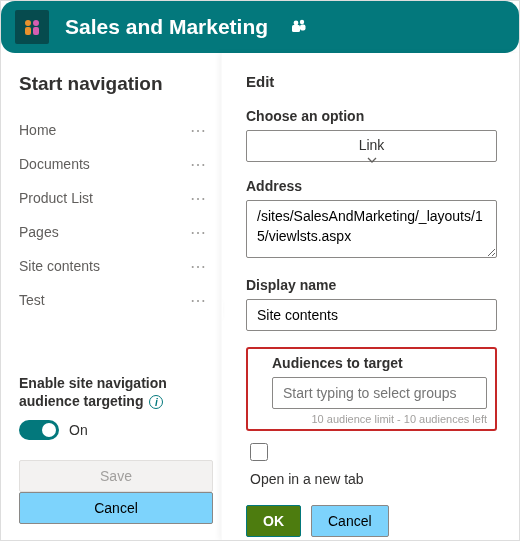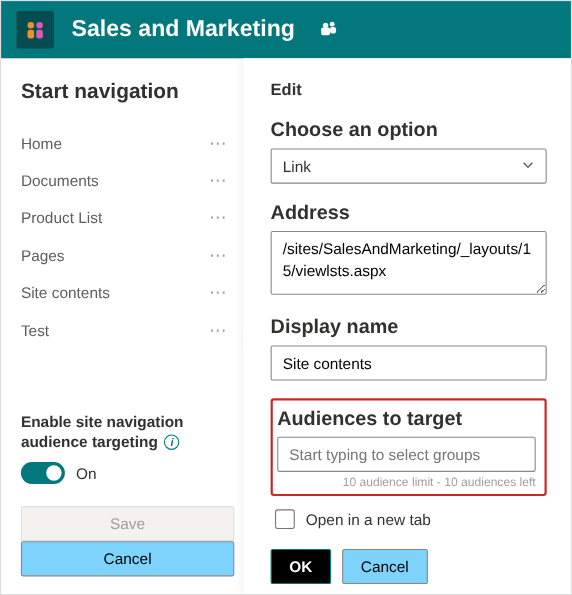--- a/index.html
+++ b/index.html
@@ -13,20 +13,21 @@
     overflow: hidden;
     border: 1px solid #ddd;
   }
   .header {
     background: #03787C;
     height: 52px;
     display: flex;
     align-items: center;
     padding: 0 14px;
     gap: 16px;
+    border-radius: 14px;
   }
   .app-icon {
     width: 34px; height: 34px;
     background: #064B4E;
     display: flex; align-items: center; justify-content: center;
     border-radius: 2px;
   }
   .app-title {
     color: #fff;
     font-size: 21px;
@@ -101,21 +102,21 @@
   .btn {
     height: 32px;
     padding: 0 16px;
     border: 1px solid #8a8886;
     background: #7dd3fc;
     border-radius: 2px;
     font-size: 14px;
     cursor: pointer;
   }
   .btn-primary {
-    background: #000000; border-color: #03787C; color: #fff; font-weight: 600;
+    background: #4d7c0f; border-color: #03787C; color: #fff; font-weight: 600;
   }
   .btn-disabled {
     background: #f3f2f1; color: #a19f9d; border-color: #e1dfdd; cursor: default;
   }
   .rightcol {
     flex: 1;
     padding: 20px 22px 16px 24px;
     border-left: 1px solid rgba(0,0,0,0.02);
     box-shadow: -2px 0 6px rgba(0,0,0,0.05);
     overflow: hidden;
@@ -129,51 +130,52 @@
     width: 0; height: 0;
     border-top: 9px solid transparent;
     border-bottom: 9px solid transparent;
     border-right: 9px solid #fff;
     filter: drop-shadow(-2px 0 2px rgba(0,0,0,0.08));
   }
   .right-header {
     font-size: 15px; font-weight: 600; margin-bottom: 18px;
   }
   .fieldlabel {
-    font-size: 18px; font-weight: 600; margin-bottom: 6px;
+    font-size: 14px; font-weight: 600; margin-bottom: 6px;
   }
   .select, .textinput, .textarea {
     width: 100%;
     border: 1px solid #8a8886;
     border-radius: 2px;
     font-family: inherit; font-size: 14px;
     padding: 6px 10px;
     background: #fff;
   }
   .select {
     height: 32px; display: flex; align-items: center; justify-content: space-between;
     cursor: pointer;
+    flex-direction: column;
   }
   .textarea {
     height: 58px; resize: both; overflow: auto;
     line-height: 1.4;
   }
   .textinput { height: 32px; }
   .field { margin-bottom: 16px; }
   .highlight {
     border: 2px solid #C62828;
     border-radius: 3px;
-    padding: 6px 8px 4px 4px;
+    padding: 6px 8px 4px 24px;
     margin-bottom: 12px;
   }
   .hint {
     color: #a19f9d; font-size: 11px; margin-top: 4px; text-align: right;
   }
   .checkbox-row {
-    display: flex; align-items: center; gap: 10px; margin: 6px 0 18px 4px;
+    display: flex; align-items: flex-start; gap: 10px; margin: 6px 0 18px 4px; flex-direction: column;
   }
   .checkbox-row input { width: 18px; height: 18px; }
   .right-actions { display: flex; gap: 10px; }
   .chev { color:#605e5c; }
   .placeholder { color:#757575; }
 </style>
 </head>
 <body>
 
 <div class="header">

